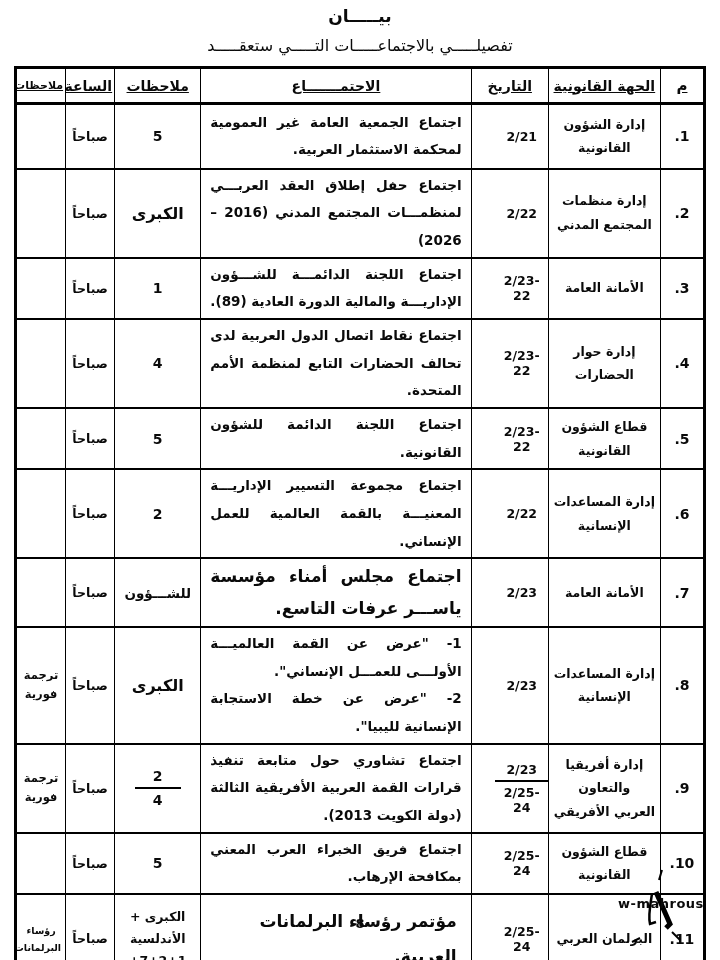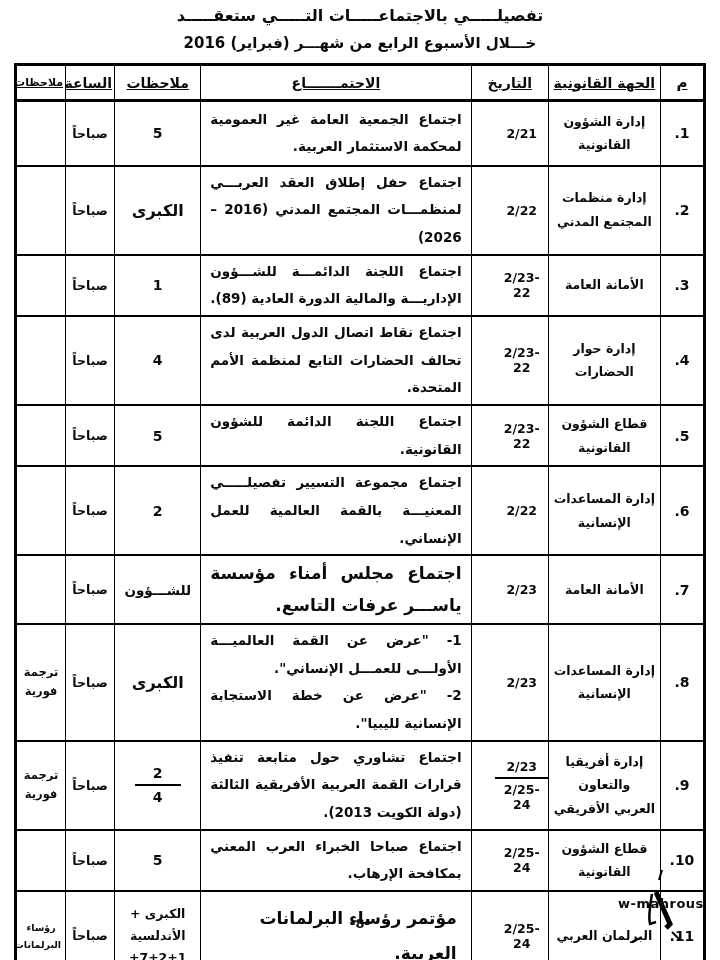--- a/index.html
+++ b/index.html
@@ -5,21 +5,21 @@
   html,body{margin:0;padding:0;}
   body{
     width:720px;height:960px;position:relative;
     background:#ffffff;color:#0a0a0a;
     font-family:"DejaVu Sans",sans-serif;
     direction:rtl;overflow:hidden;
   }
   
   .title-block{padding-top:6px;text-align:center;}
   .title-line1{font-size:17px;font-weight:700;margin:0 0 10px 0;}
-  .title-line2{font-size:16px;font-weight:700;margin:0 0 9px 0;}
+  .title-line2{font-size:16px;font-weight:400;margin:0 0 9px 0;}
   .title-line3{font-size:15px;font-weight:700;margin:0;}
   
   table.sched{
     border-collapse:collapse;table-layout:fixed;
     width:692px;margin:11px 14px 0 14px;
     border:3px solid #000;
   }
   td,th{border:1px solid #000;vertical-align:middle;text-align:center;
         padding:1px 4px;font-weight:700;overflow:hidden;}
   tr{border-top:2px solid #000;border-bottom:2px solid #000;}
@@ -51,22 +51,22 @@
   .page-number{position:absolute;left:0;right:0;top:916px;text-align:center;
     font-size:13px;font-weight:700;direction:ltr;}
   .signature{position:absolute;left:618px;top:896px;font-size:13px;font-weight:700;
     direction:ltr;letter-spacing:0.5px;}
   .scribble{position:absolute;left:626px;top:866px;}
 </style>
 </head>
 <body>
 
 <div class="title-block">
+  <div class="title-line1">بيـــــان</div>
   <div class="title-line2">تفصيلـــــي بالاجتماعـــــات التـــــي ستعقـــــد</div>
-  <div class="title-line3">خـــلال الأسبوع الرابع من شهـــر (فبراير) 2016</div>
 </div>
 
 <table class="sched">
   <colgroup>
     <col style="width:44px">
       <col style="width:112px">
       <col style="width:77px">
     <col style="width:270px">
       <col style="width:86px">
       <col style="width:49px">
@@ -135,21 +135,21 @@
     <td class="c-hall">5</td>
     <td class="c-time">صباحاً</td>
     <td class="c-notes pre"></td>
   </tr>
 
   <tr class="r6" style="height:57px">
     <td class="c-num"><span class="ltr">.6</span></td>
     <td class="c-entity pre">إدارة المساعدات
 الإنسانية</td>
     <td class="c-date"><span class="ltr">2/22</span></td>
-    <td class="c-meeting">اجتماع مجموعة التسيير تفصيلـــــي المعنيـــة بالقمة العالمية للعمل الإنساني.</td>
+    <td class="c-meeting">اجتماع مجموعة التسيير الإداريـــة المعنيـــة بالقمة العالمية للعمل الإنساني.</td>
     <td class="c-hall">2</td>
     <td class="c-time">صباحاً</td>
     <td class="c-notes pre"></td>
   </tr>
 
   <tr class="r7" style="height:66px">
     <td class="c-num"><span class="ltr">.7</span></td>
     <td class="c-entity pre">الأمانة العامة</td>
     <td class="c-date"><span class="ltr">2/23</span></td>
     <td class="c-meeting">اجتماع مجلس أمناء مؤسسة ياســـر عرفات التاسع.</td>
@@ -193,21 +193,21 @@
     <td class="c-time">صباحاً</td>
     <td class="c-notes pre">ترجمة
 فورية</td>
   </tr>
 
   <tr class="r10" style="height:60px">
     <td class="c-num"><span class="ltr">.10</span></td>
     <td class="c-entity pre">قطاع الشؤون
 القانونية</td>
     <td class="c-date"><span class="ltr">2/25-24</span></td>
-    <td class="c-meeting">اجتماع صباحا الخبراء العرب المعني بمكافحة الإرهاب.</td>
+    <td class="c-meeting">اجتماع فريق الخبراء العرب المعني بمكافحة الإرهاب.</td>
     <td class="c-hall">5</td>
     <td class="c-time">صباحاً</td>
     <td class="c-notes pre"></td>
   </tr>
 
   <tr class="r11" style="height:90px">
     <td class="c-num"><span class="ltr">.11</span></td>
     <td class="c-entity pre">البرلمان العربي</td>
     <td class="c-date"><span class="ltr">2/25-24</span></td>
     <td class="c-meeting">مؤتمر رؤساء البرلمانات العربية.</td>

